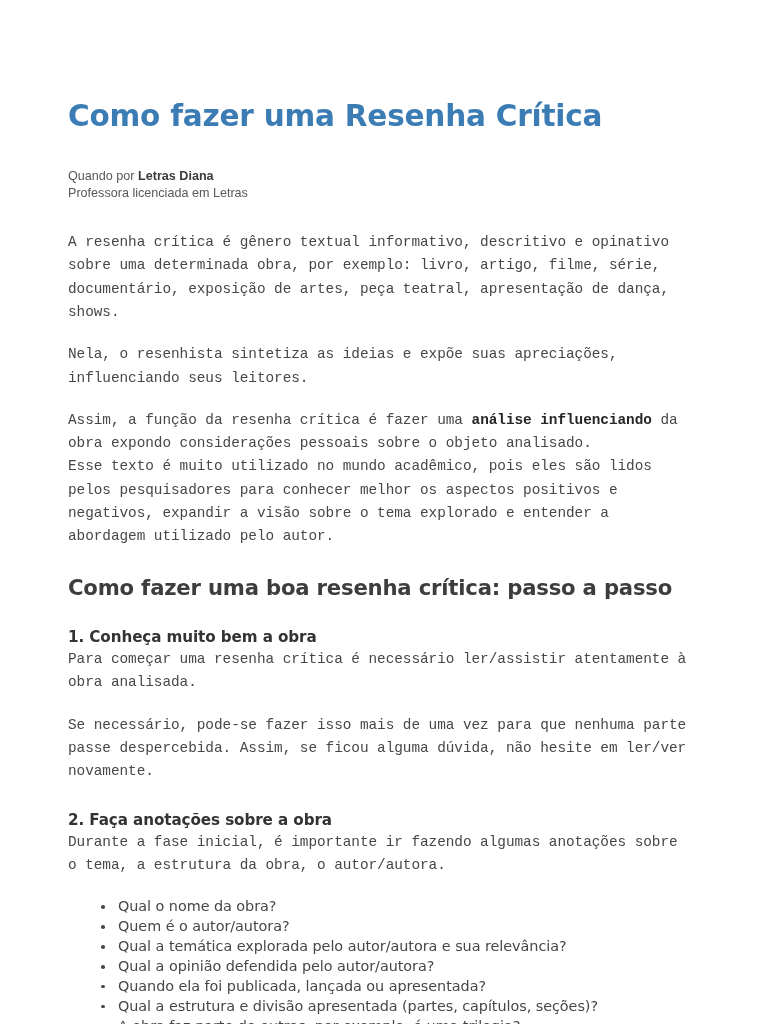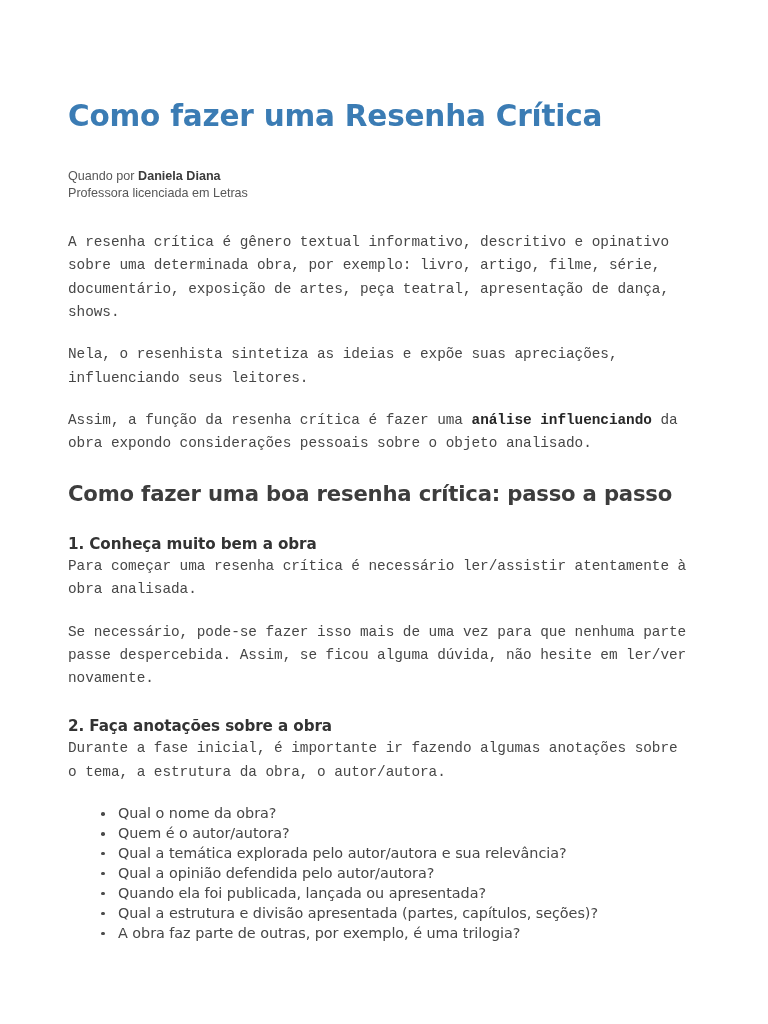--- a/index.html
+++ b/index.html
@@ -146,30 +146,31 @@
 </style>
 </head>
 <body>
 
 <div class="page">
   <div class="content">
 
     <h1 class="doc-title">Como fazer uma Resenha Crítica</h1>
 
     <div class="byline">
-      <span class="byline-line"><span>Quando por </span><span class="byline-strong">Daniela Diana</span></span>
+      <span class="byline-line"><span>Quando por </span><span class="byline-strong">Letras Diana</span></span>
       <span class="byline-line">Professora licenciada em Letras</span>
     </div>
 
     <p class="para gap-lg">A resenha crítica é gênero textual informativo, descritivo e opinativo sobre uma determinada obra, por exemplo: livro, artigo, filme, série, documentário, exposição de artes, peça teatral, apresentação de dança, shows.</p>
 
     <p class="para gap-md">Nela, o resenhista sintetiza as ideias e expõe suas apreciações, influenciando seus leitores.</p>
 
     <p class="para gap-md"><span>Assim, a função da resenha crítica é fazer uma </span><strong>análise influenciando</strong><span> da obra expondo considerações pessoais sobre o objeto analisado.</span></p>
 
+    <p class="para gap-sm">Esse texto é muito utilizado no mundo acadêmico, pois eles são lidos pelos pesquisadores para conhecer melhor os aspectos positivos e negativos, expandir a visão sobre o tema explorado e entender a abordagem utilizado pelo autor.</p>
 
     <h2 class="h2">Como fazer uma boa resenha crítica: passo a passo</h2>
 
     <h3 class="h3">1. Conheça muito bem a obra</h3>
     <p class="para gap-sm">Para começar uma resenha crítica é necessário ler/assistir atentamente à obra analisada.</p>
     <p class="para gap-md">Se necessário, pode-se fazer isso mais de uma vez para que nenhuma parte passe despercebida. Assim, se ficou alguma dúvida, não hesite em ler/ver novamente.</p>
 
     <h3 class="h3">2. Faça anotações sobre a obra</h3>
     <p class="para gap-sm">Durante a fase inicial, é importante ir fazendo algumas anotações sobre o tema, a estrutura da obra, o autor/autora.</p>
 

